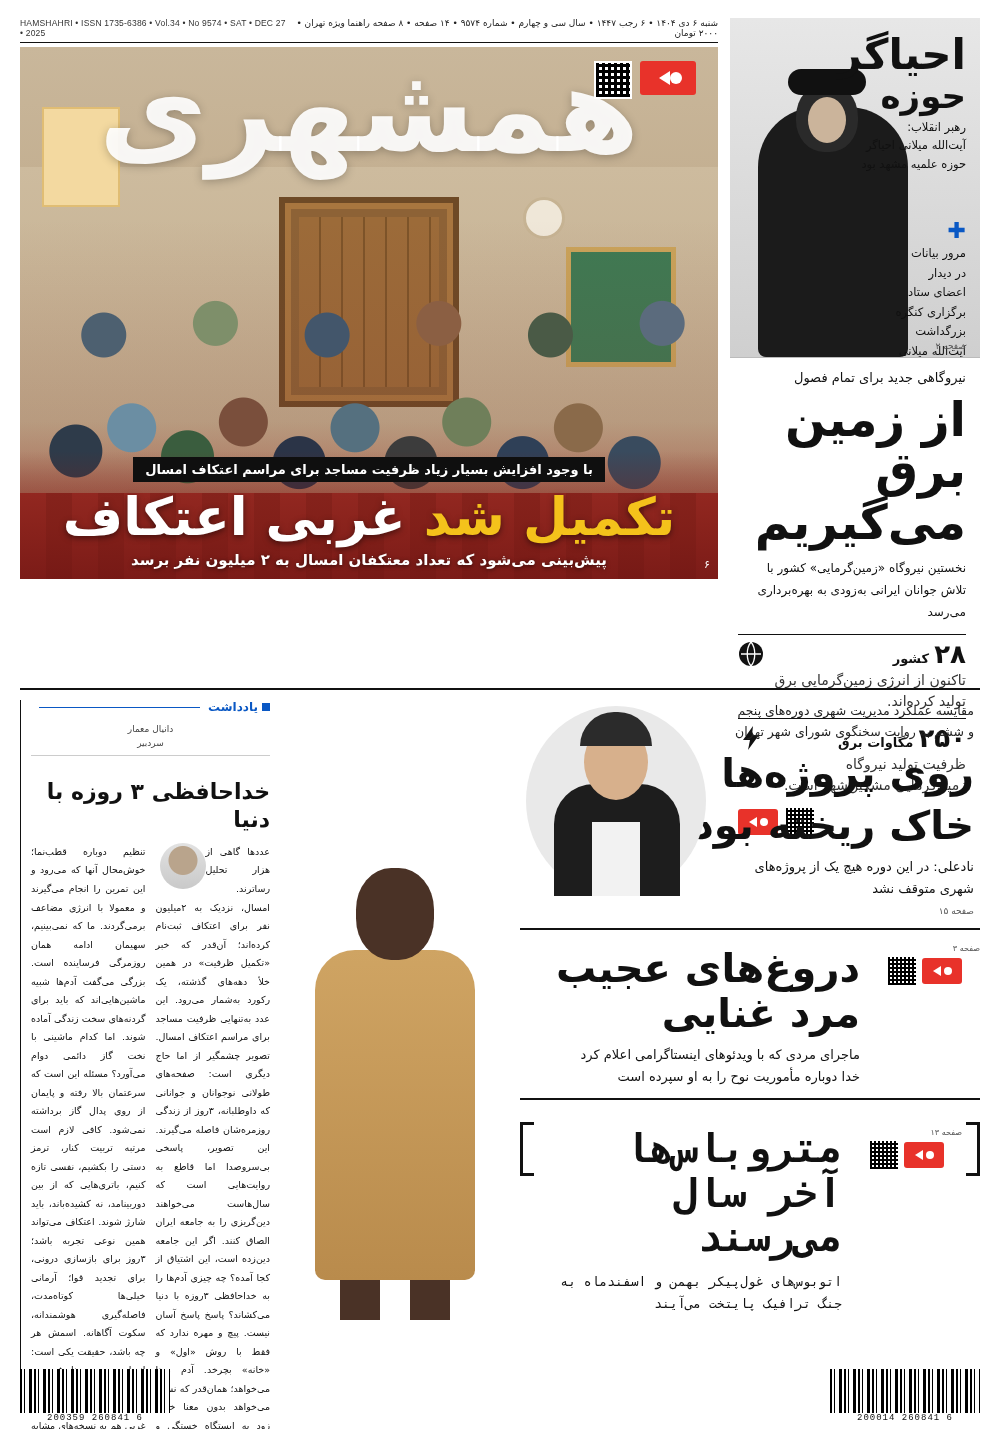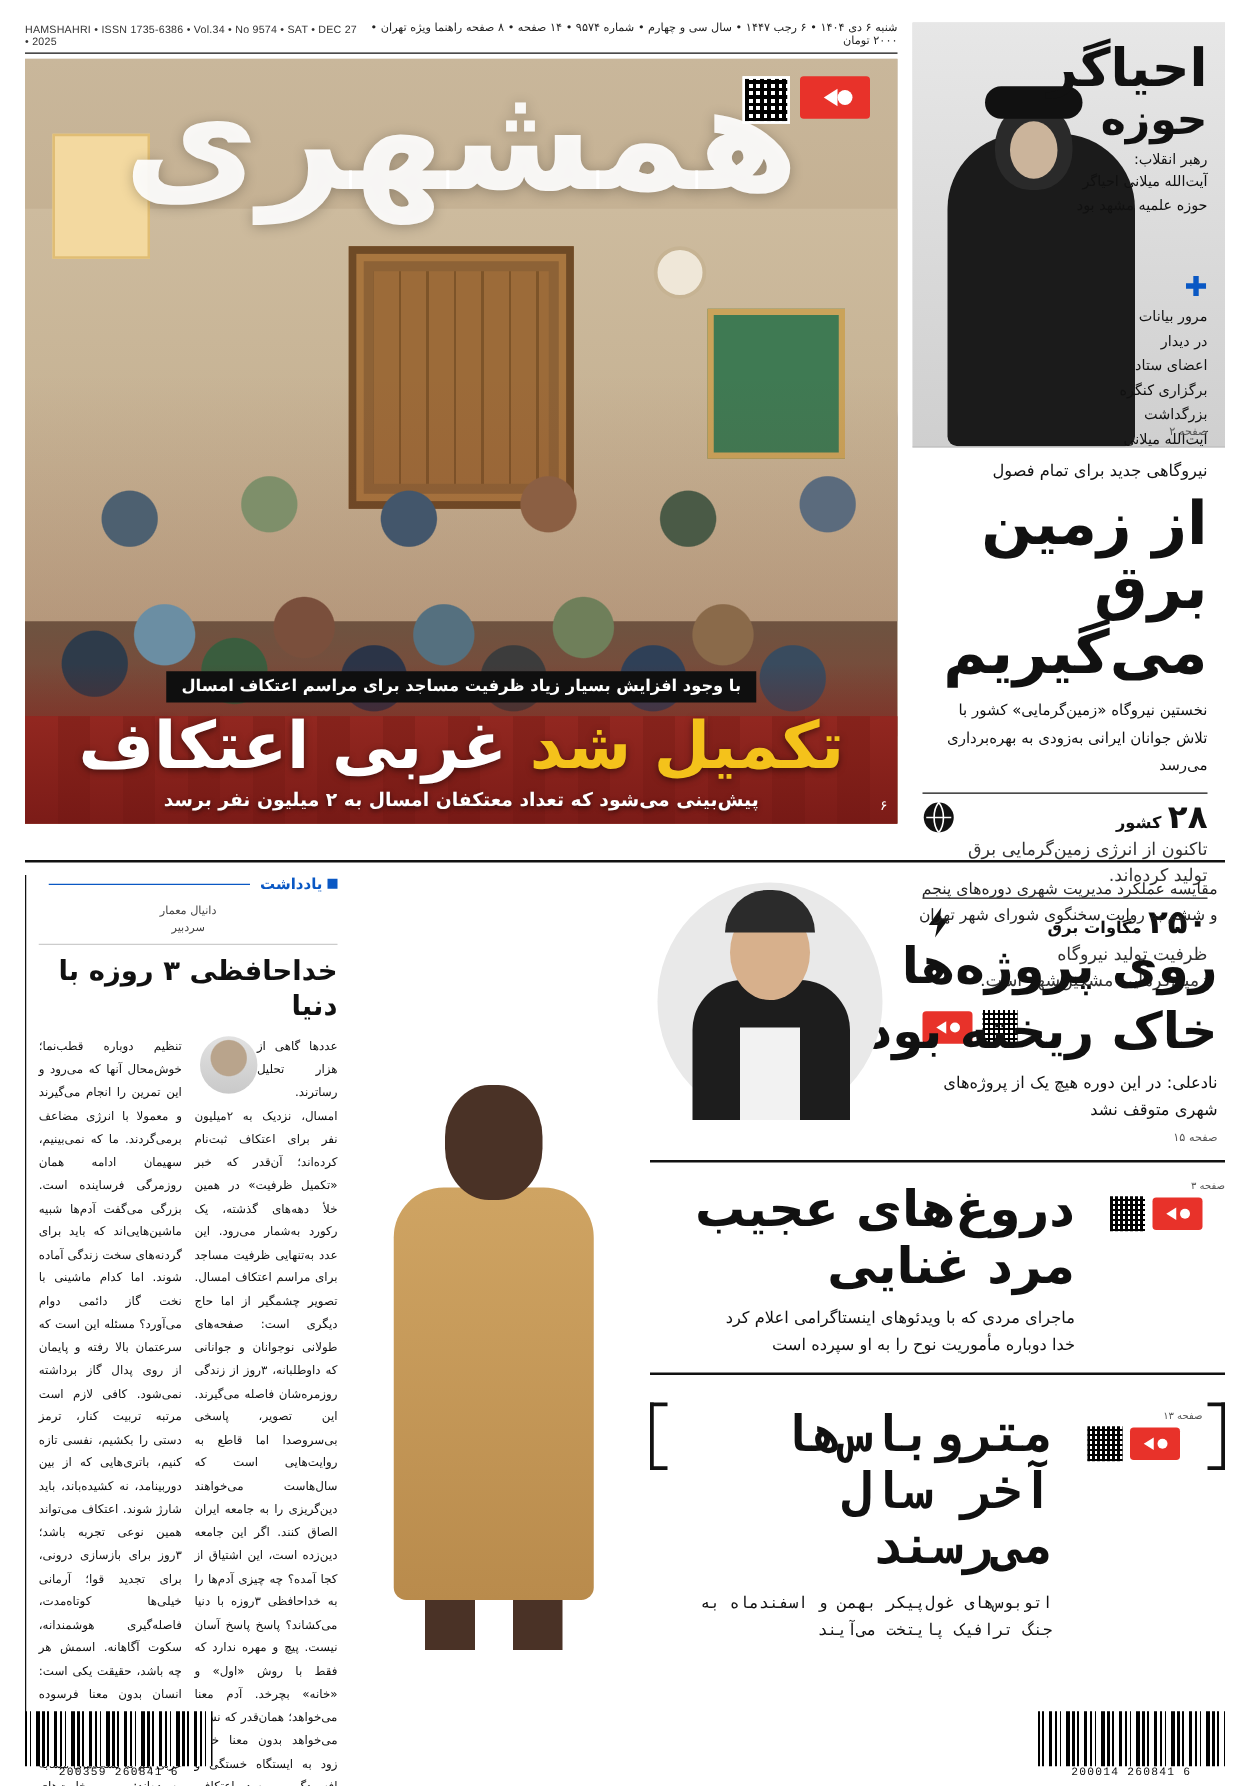--- a/index.html
+++ b/index.html
@@ -26,21 +26,21 @@
   .infoline {
     display:flex; justify-content:space-between; align-items:center;
     font-size:9px; color:#222; border-bottom:1px solid #111; padding-bottom:4px; margin-bottom:4px;
     letter-spacing:0.2px;
   }
   .infoline .lat { direction:ltr; font-size:8.5px; color:#333; font-family:"Liberation Sans", sans-serif;}
   .infoline .fa { font-size:9px; }
 
   
   .hero {
-    position:relative; width:100%; height:612px; overflow:hidden; background:#b9a68c;
+    position:relative; width:100%; height:532px; overflow:hidden; background:#b9a68c;
   }
   .hero .sky {
     position:absolute; inset:0;
     background:
       linear-gradient(180deg,#c9b79b 0%, #c2ad8e 34%, #b79f80 46%, #6d5a45 47%, #6d5a45 100%);
   }
   
   .masthead-title {
     position:absolute; top:4px; right:0; left:0; text-align:center;
     font-family:"DejaVu Sans", sans-serif;
@@ -175,21 +175,21 @@
   .mini-qr{width:28px;height:28px;background-image:repeating-linear-gradient(90deg,#000 0 2px,#fff 2px 4px),repeating-linear-gradient(0deg,#000 0 2px,#fff 2px 4px);background-blend-mode:multiply;}
 
   .hr-black { border:0; border-top:2px solid #111; margin:10px 0 0 0; }
 
   
   .bottom { display:flex; flex-direction:row-reverse; gap:10px; margin-top:10px; height:700px;}
   .col-opinion { width:250px; flex:0 0 250px; border-left:1px solid #111; padding-left:10px;}
   .op-top { display:flex; flex-direction:row-reverse; align-items:center; font-size:12px; color:#0a58c4; font-weight:bold;}
   .op-sq{display:inline-block;width:8px;height:8px;background:#0a58c4;margin-left:4px;}
   .op-author { font-size:9px; color:#444; text-align:center; margin-top:8px; line-height:1.6; border-bottom:1px solid #ccc; padding-bottom:4px;}
-  .op-title { font-size:22px; font-weight:bold; text-align:right; margin:8px 0 8px 0; line-height:1.3;}
+  .op-title { font-size:22px; font-weight:bold; text-align:right; margin:22px 0 8px 0; line-height:1.3;}
   .op-body { font-size:9.5px; line-height:1.95; text-align:justify; column-count:2; column-gap:10px;}
   .op-avatar{ float:left; width:46px;height:46px;border-radius:50%;background:#cfcfcf; margin:0 0 4px 4px;
     background-image:radial-gradient(circle at 50% 38%, #b9a48c 0 14px, transparent 15px), linear-gradient(180deg,#e2e2e2,#c9c9c9);}
 
   .col-mid { width:230px; flex:0 0 230px; position:relative; }
   .photo-man { position:relative; width:100%; height:620px; background:#fff; overflow:hidden;}
   .pm-body { position:absolute; bottom:40px; left:50%; transform:translateX(-50%); width:160px; height:330px;
     background:linear-gradient(180deg,#cfa463,#b98b4c); border-radius:40px 40px 10px 10px;}
   .pm-head { position:absolute; bottom:360px; left:50%; transform:translateX(-50%); width:78px; height:92px; background:#4a3226; border-radius:45%;}
   .pm-legs { position:absolute; bottom:0; left:50%; transform:translateX(-50%); width:110px; height:60px;

